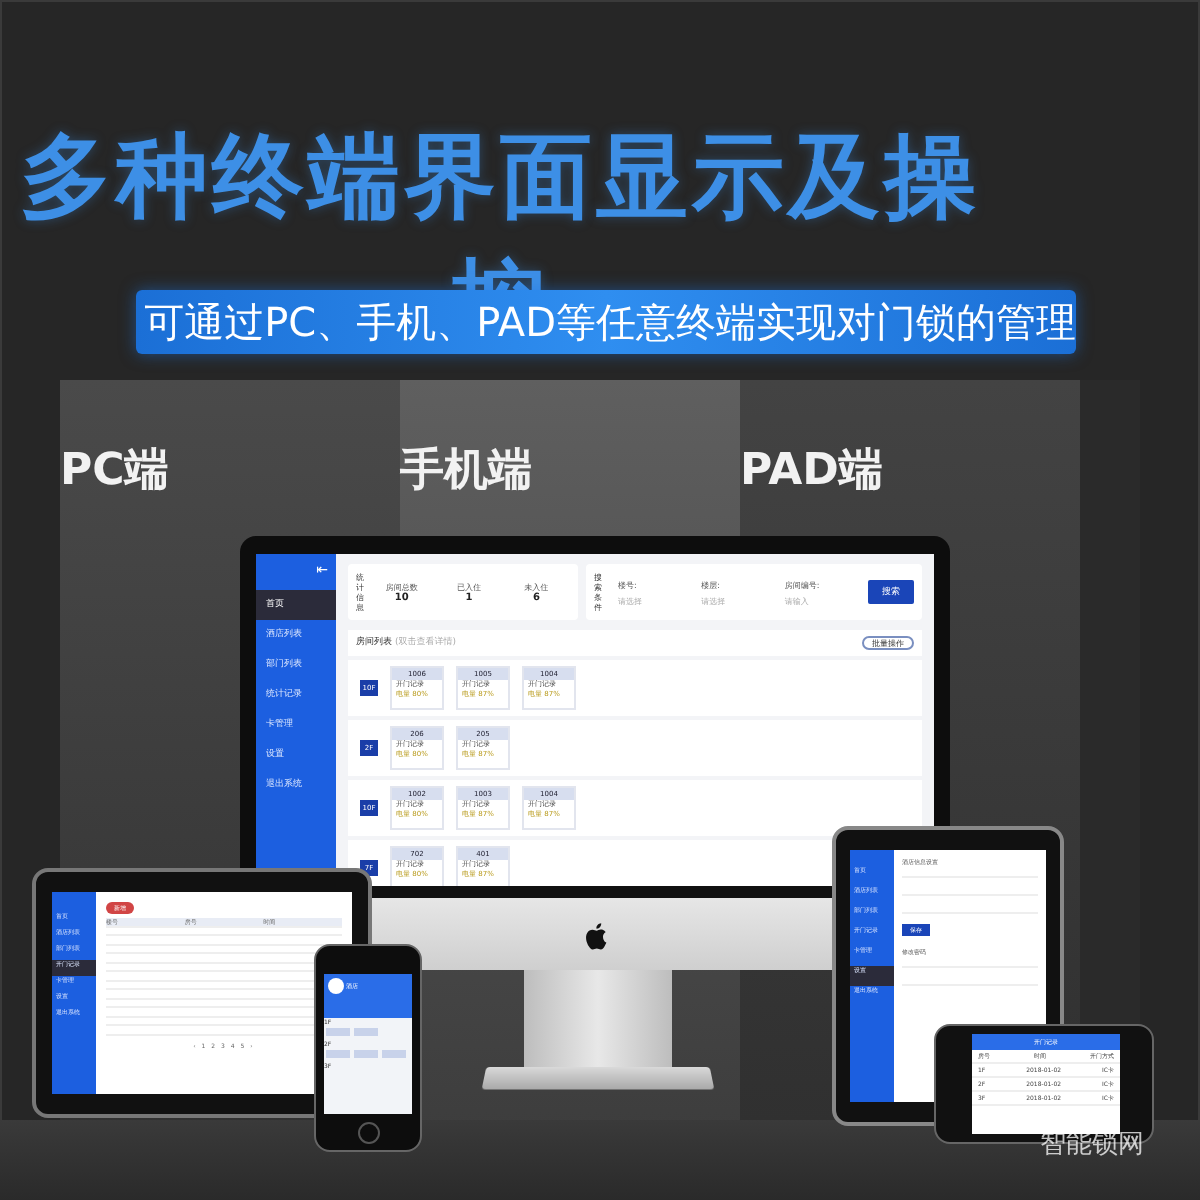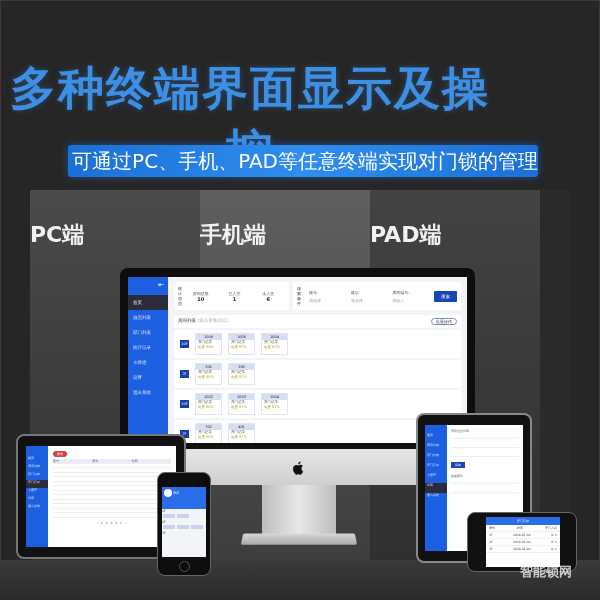--- a/index.html
+++ b/index.html
@@ -107,21 +107,21 @@
     .ipad-r .line { height: 6px; border-bottom: 1px solid #eee; margin-bottom: 3px; }
     .ipad-r .btn { display: inline-block; background: #1a45b8; color: #fff; padding: 1px 4px; margin: 2px 0 6px; }
 
     
     .phone-l { position: absolute; left: 467px; top: 512px; width: 110px; height: 60px; background: #111;
       border-radius: 8px; border: 1px solid #666; padding: 4px 16px 4px 18px; }
     .phone-l .scr { width: 100%; height: 100%; background: #fff; font-size: 3px; color: #444; }
     .phone-l .hdr { background: #2a6de8; color: #fff; height: 8px; text-align: center; line-height: 8px; }
     .phone-l .r { display: flex; justify-content: space-between; padding: 1px 3px; border-bottom: 1px solid #eee; }
 
-    .watermark { position: absolute; left: 520px; top: 563px; color: rgba(255,255,255,0.75); font-size: 13px; font-weight: bold; }
+    .watermark { position: absolute; left: 520px; top: 563px; color: rgba(255,255,255,0.75); font-size: 13px; font-weight: normal; }
   </style>
 </head>
 <body>
 
 <div class="frame"></div>
 
 <div class="hero-title">多种终端界面显示及操控</div>
 <div class="banner">可通过PC、手机、PAD等任意终端实现对门锁的管理</div>
 
 <div class="stage">

